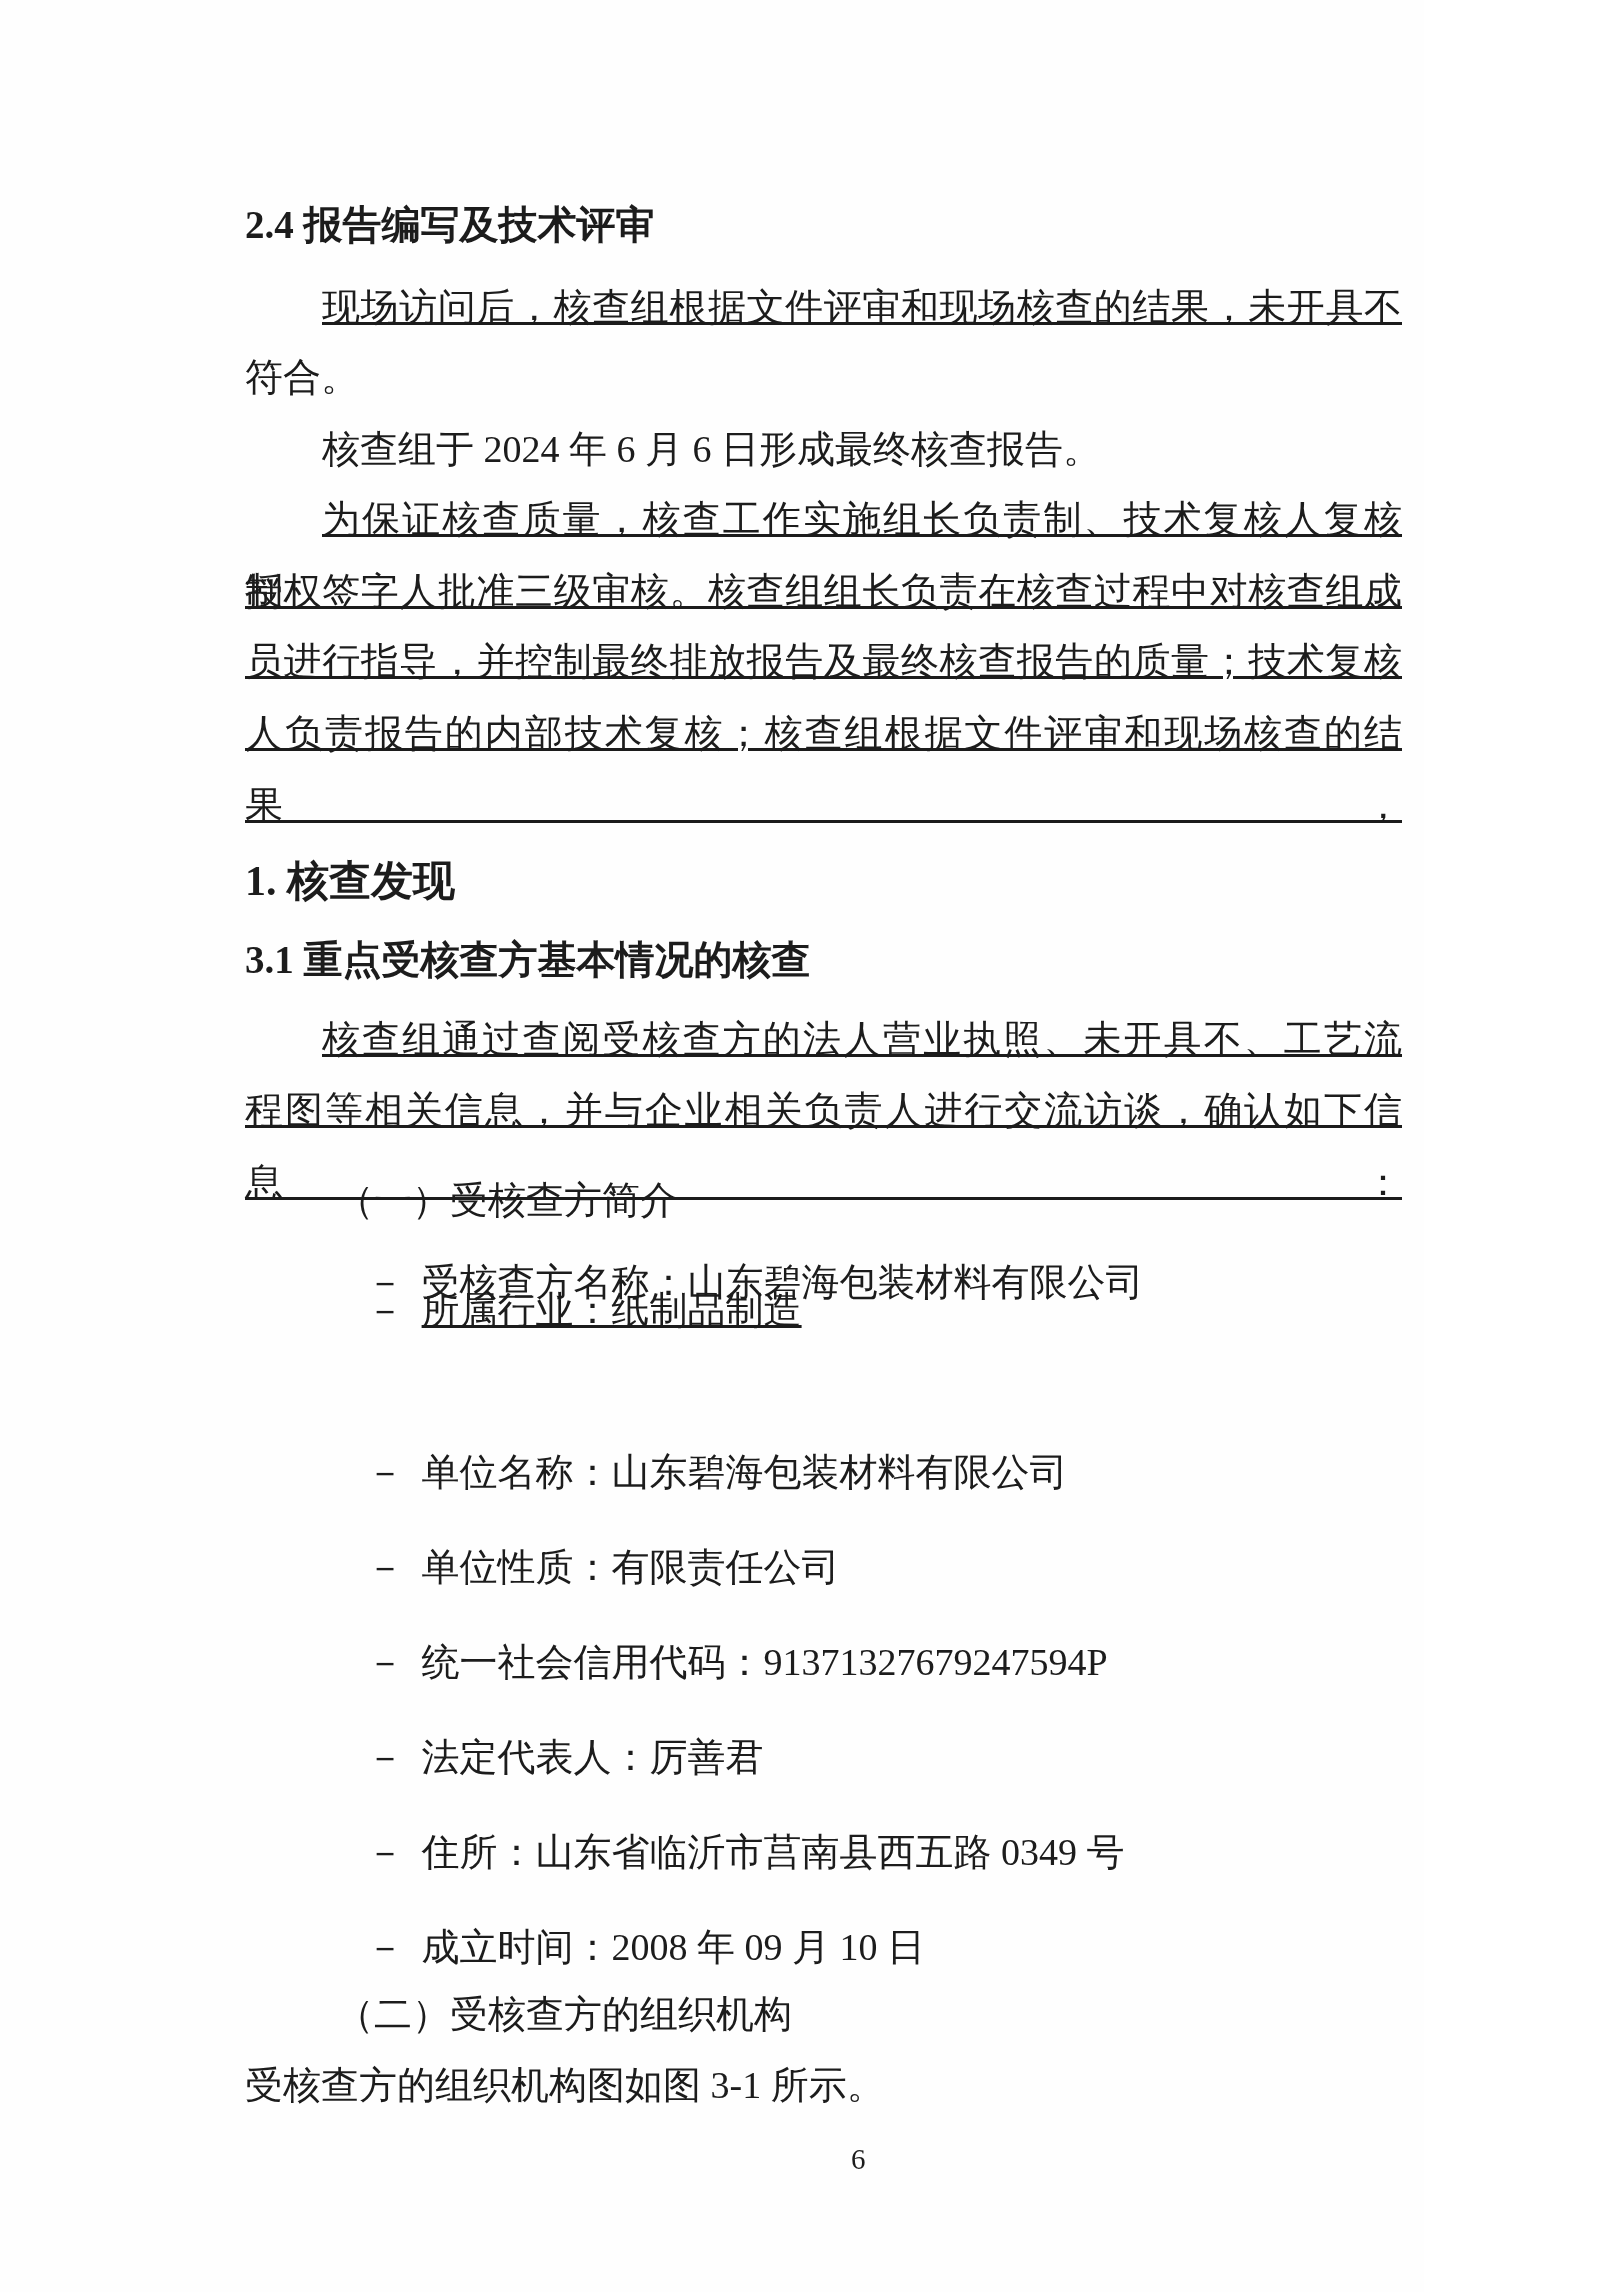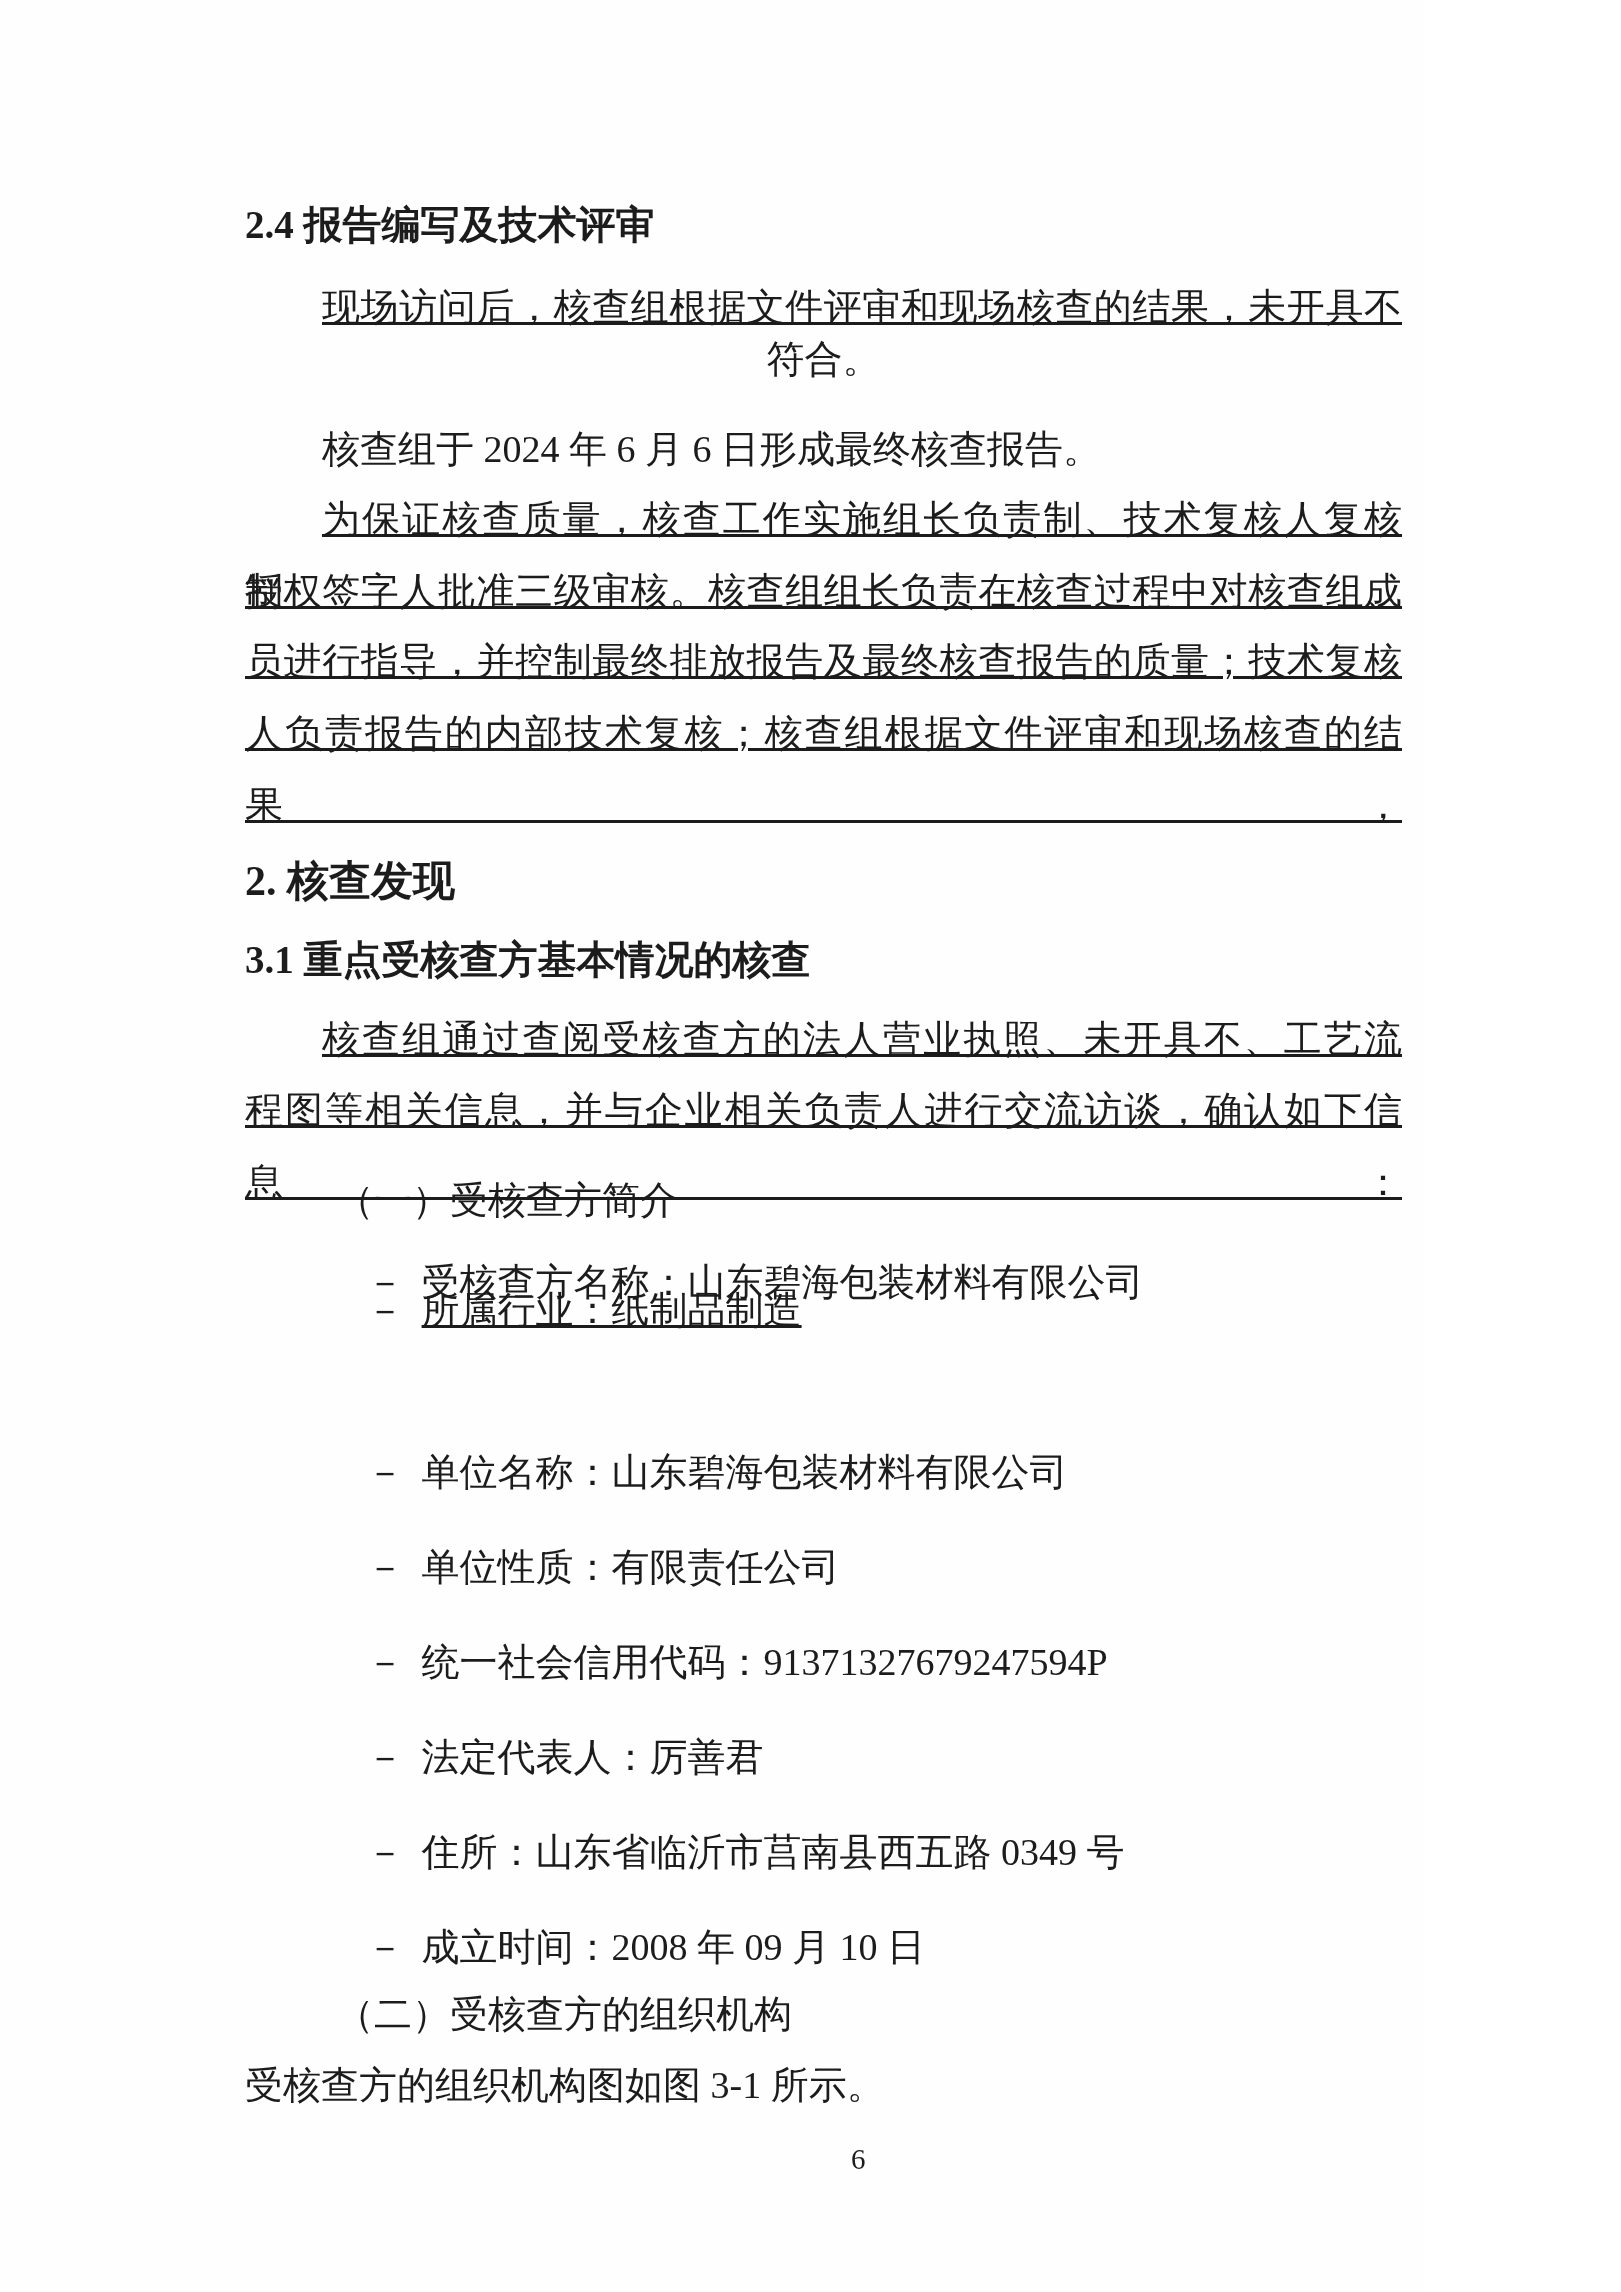--- a/index.html
+++ b/index.html
@@ -64,21 +64,21 @@
     padding-left: 121px;
     white-space: nowrap;
   }
   .dash-marker {
     display: inline-block;
     margin-right: 17.6px;
   }
   
   .b0  { top: 195px; }
   .b1  { top: 271px; }
-  .b2  { top: 323px; text-align: center; }
+  .b2  { top: 341px; }
   .b3  { top: 413px; }
   .b4  { top: 483px; }
   .b5  { top: 555px; }
   .b6  { top: 625px; }
   .b7  { top: 697px; }
   .b8  { top: 767px; }
   .b9  { top: 850px; }
   .b10 { top: 930px; }
   .b11 { top: 1003px; }
   .b12 { top: 1074px; }
@@ -108,21 +108,21 @@
 <div class="page">
   <div id="doc">
       <div class="block b0 h2">2.4 报告编写及技术评审</div>
       <div class="block b1 line indent fill">现场访问后，核查组根据文件评审和现场核查的结果，未开具不</div>
       <div class="block b2 line">符合。</div>
       <div class="block b3 line indent">核查组于 2024 年 6 月 6 日形成最终核查报告。</div>
       <div class="block b4 line indent fill">为保证核查质量，核查工作实施组长负责制、技术复核人复核制、</div>
       <div class="block b6 line fill">员进行指导，并控制最终排放报告及最终核查报告的质量；技术复核</div>
       <div class="block b5 line fill">授权签字人批准三级审核。核查组组长负责在核查过程中对核查组成</div>
       <div class="block b7 line fill">人负责报告的内部技术复核；核查组根据文件评审和现场核查的结果，</div>
-      <div class="block b9 h1">2. 核查发现</div>
+      <div class="block b9 h1">1. 核查发现</div>
       <div class="block b10 h2">3.1 重点受核查方基本情况的核查</div>
       <div class="block b11 line indent fill">核查组通过查阅受核查方的法人营业执照、未开具不、工艺流</div>
       <div class="block b13 sub">（一）受核查方简介</div>
       <div class="block b12 line fill">程图等相关信息，并与企业相关负责人进行交流访谈，确认如下信息：</div>
       <div class="block b14 dash"><span class="dash-marker">－</span><span>受核查方名称：山东碧海包装材料有限公司</span></div>
       <div class="block b15 dash"><span class="dash-marker">－</span><span>所属行业：纸制品制造</span></div>
       <div class="block b16 dash"><span class="dash-marker">－</span><span>单位名称：山东碧海包装材料有限公司</span></div>
       <div class="block b17 dash"><span class="dash-marker">－</span><span>单位性质：有限责任公司</span></div>
       <div class="block b18 dash"><span class="dash-marker">－</span><span>统一社会信用代码：91371327679247594P</span></div>
       <div class="block b19 dash"><span class="dash-marker">－</span><span>法定代表人：厉善君</span></div>

